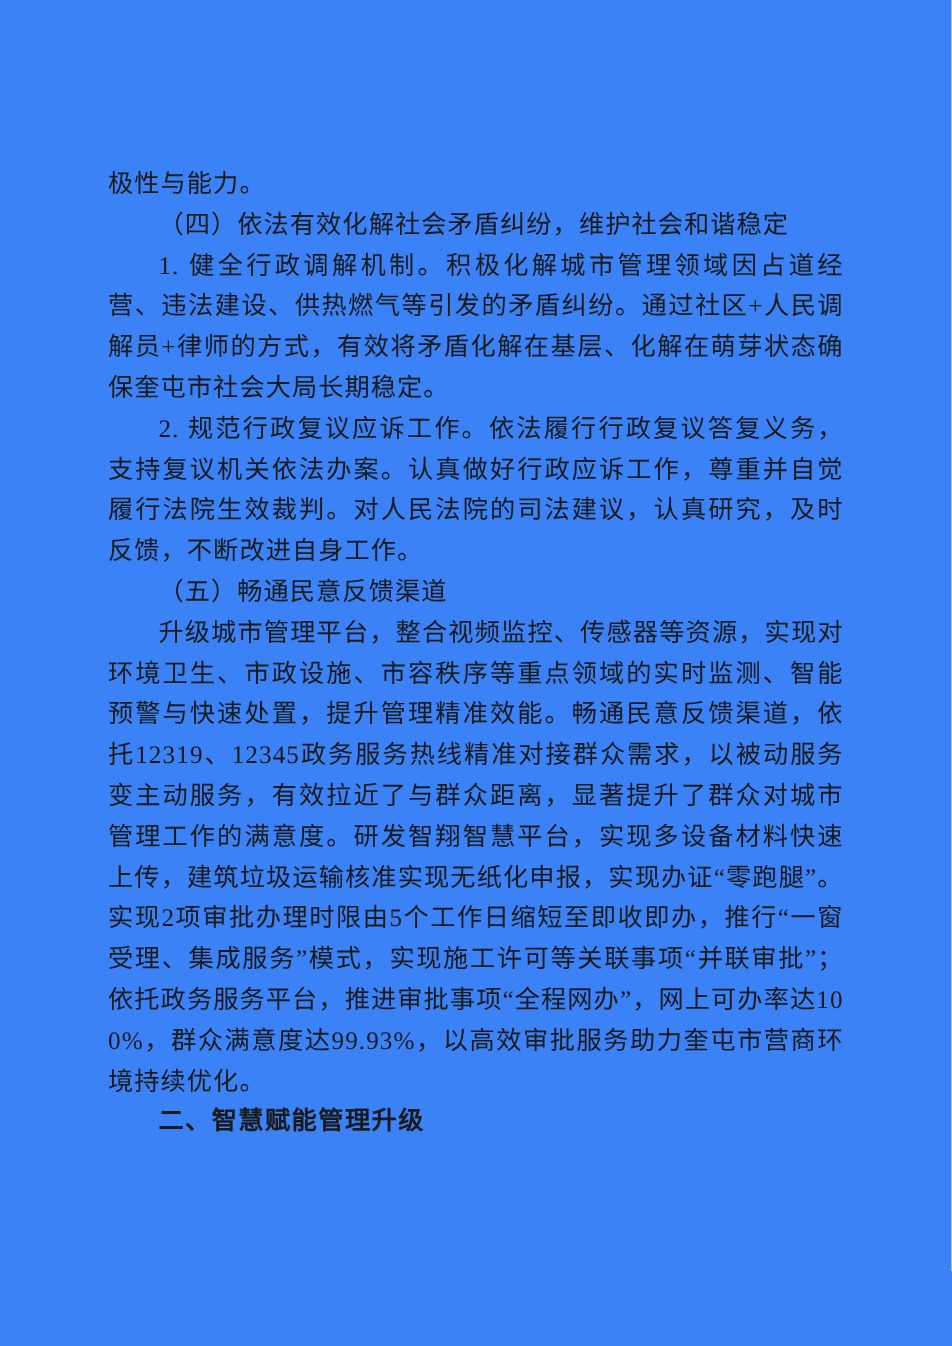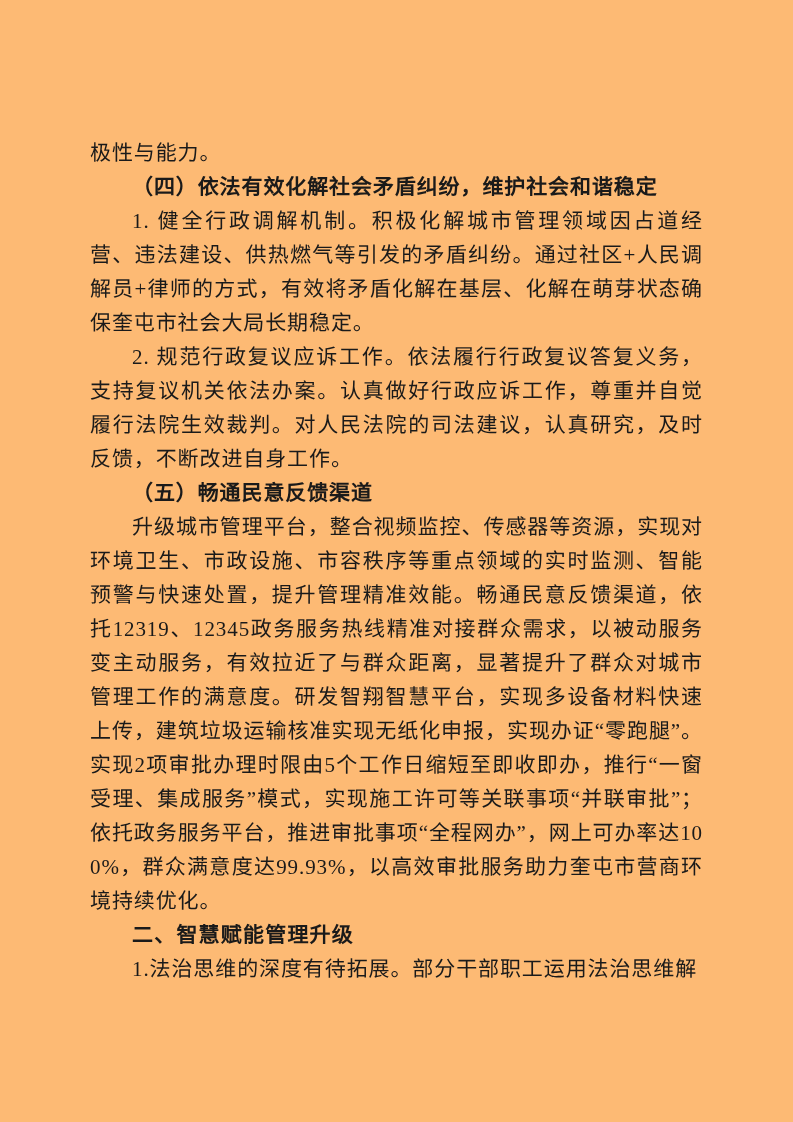--- a/index.html
+++ b/index.html
@@ -4,21 +4,21 @@
 <style>
   html, body {
     margin: 0;
     padding: 0;
     background: #ffffff;
   }
   .page {
     position: relative;
     width: 793px;
     height: 1122px;
-    background: #fdba74;
+    background: #3b82f6;
     overflow: hidden;
     font-family: "Liberation Serif", "DejaVu Serif", serif;
   }
   .content {
     position: absolute;
     left: 90px;
     top: 136px;
     width: 613px;
   }
   .para {
@@ -28,35 +28,34 @@
     letter-spacing: 0.9px;
     color: #1a1a1a;
     text-align: justify;
     text-justify: inter-ideograph;
     word-break: break-all;
   }
   .indent {
     text-indent: 2em;
   }
   .heading-kai {
-    font-weight: 700;
+    font-weight: 400;
   }
   .heading-hei {
     font-family: "Liberation Sans", "DejaVu Sans", sans-serif;
     font-weight: 700;
     letter-spacing: 1.2px;
   }
 </style>
 </head>
 <body>
 
 <div class="page">
   <div class="content">
     <p class="para">极性与能力。</p>
     <p class="para indent heading-kai">（四）依法有效化解社会矛盾纠纷，维护社会和谐稳定</p>
     <p class="para indent">1. 健全行政调解机制。积极化解城市管理领域因占道经营、违法建设、供热燃气等引发的矛盾纠纷。通过社区+人民调解员+律师的方式，有效将矛盾化解在基层、化解在萌芽状态确保奎屯市社会大局长期稳定。</p>
     <p class="para indent">2. 规范行政复议应诉工作。依法履行行政复议答复义务，支持复议机关依法办案。认真做好行政应诉工作，尊重并自觉履行法院生效裁判。对人民法院的司法建议，认真研究，及时反馈，不断改进自身工作。</p>
     <p class="para indent heading-kai">（五）畅通民意反馈渠道</p>
     <p class="para indent">升级城市管理平台，整合视频监控、传感器等资源，实现对环境卫生、市政设施、市容秩序等重点领域的实时监测、智能预警与快速处置，提升管理精准效能。畅通民意反馈渠道，依托12319、12345政务服务热线精准对接群众需求，以被动服务变主动服务，有效拉近了与群众距离，显著提升了群众对城市管理工作的满意度。研发智翔智慧平台，实现多设备材料快速上传，建筑垃圾运输核准实现无纸化申报，实现办证“零跑腿”。实现2项审批办理时限由5个工作日缩短至即收即办，推行“一窗受理、集成服务”模式，实现施工许可等关联事项“并联审批”；依托政务服务平台，推进审批事项“全程网办”，网上可办率达100%，群众满意度达99.93%，以高效审批服务助力奎屯市营商环境持续优化。</p>
     <p class="para indent heading-hei">二、智慧赋能管理升级</p>
-    <p class="para indent">1.法治思维的深度有待拓展。部分干部职工运用法治思维解</p>
   </div>
 </div>
 
 </body></html>

